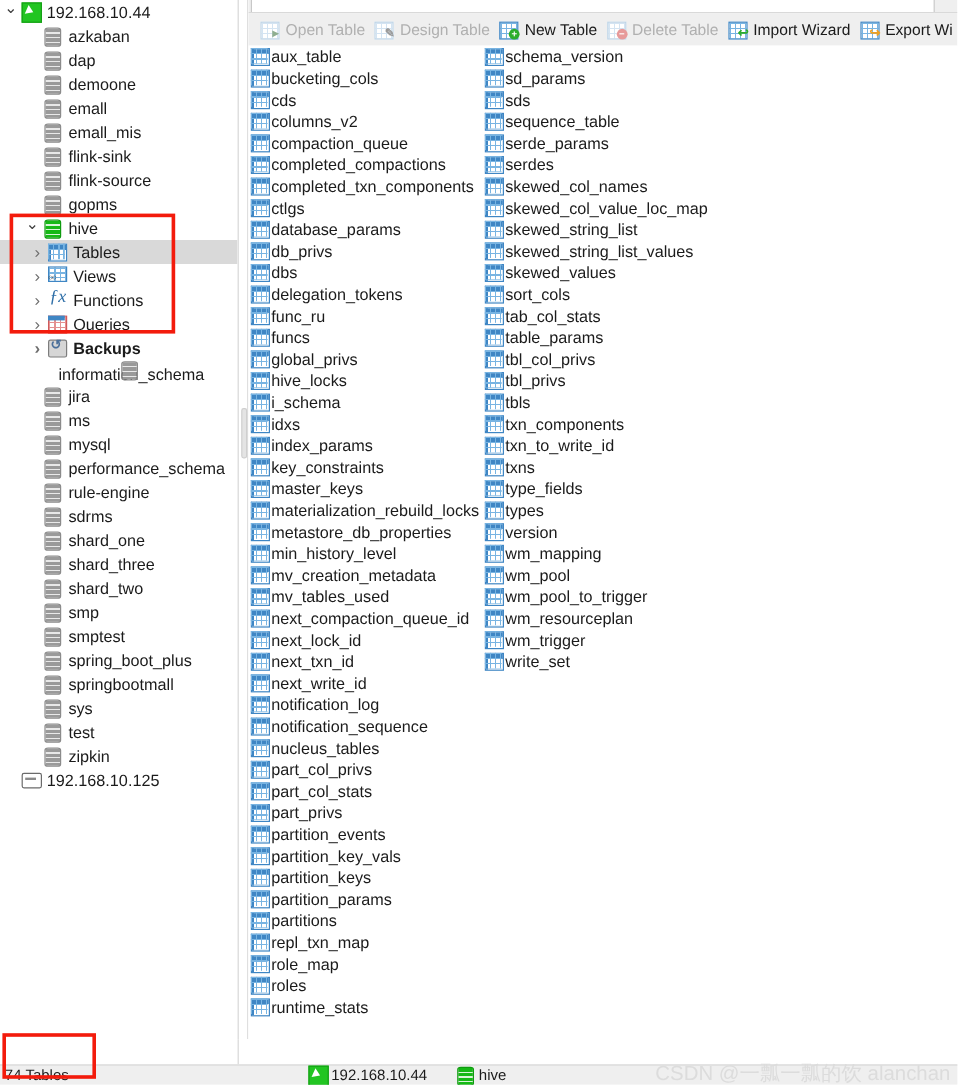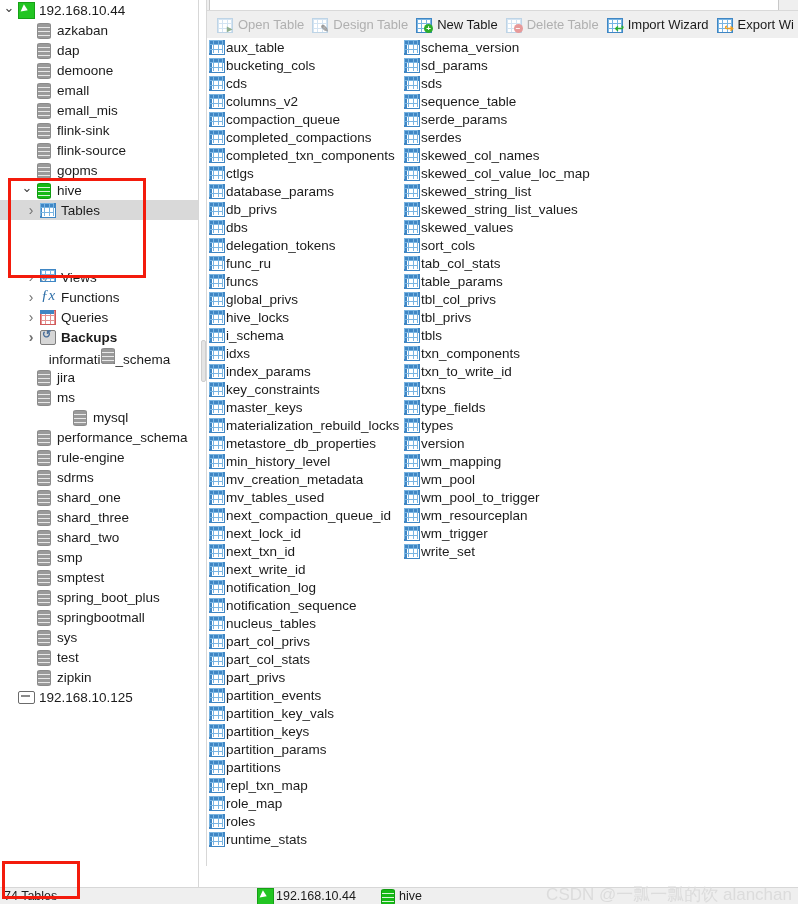--- a/index.html
+++ b/index.html
@@ -370,21 +370,21 @@
       <div class="tree-row" style="padding-left: 20px;">
         <span class="twisty down"></span>
         <span class="ico ico-db-green"></span>
         <span class="label">hive</span>
       </div>
       <div class="tree-row selected" style="padding-left: 24px;">
         <span class="twisty right"></span>
         <span class="ico ico-grid"></span>
         <span class="label">Tables</span>
       </div>
-      <div class="tree-row" style="padding-left: 24px; margin-top: 47px;">
+      <div class="tree-row" style="padding-left: 24px;">
         <span class="twisty right"></span>
         <span class="ico ico-views"></span>
         <span class="label">Views</span>
       </div>
       <div class="tree-row" style="padding-left: 24px;">
         <span class="twisty right"></span>
         <span class="ico ico-fx"></span>
         <span class="label">Functions</span>
       </div>
       <div class="tree-row" style="padding-left: 24px;">
@@ -405,21 +405,21 @@
       <div class="tree-row" style="padding-left: 20px;">
         <span class="spacer14"></span>
         <span class="ico ico-db"></span>
         <span class="label">jira</span>
       </div>
       <div class="tree-row" style="padding-left: 20px;">
         <span class="spacer14"></span>
         <span class="ico ico-db"></span>
         <span class="label">ms</span>
       </div>
-      <div class="tree-row" style="padding-left: 20px; margin-left: 36px;">
+      <div class="tree-row" style="padding-left: 20px;">
         <span class="spacer14"></span>
         <span class="ico ico-db"></span>
         <span class="label">mysql</span>
       </div>
       <div class="tree-row" style="padding-left: 20px;">
         <span class="spacer14"></span>
         <span class="ico ico-db"></span>
         <span class="label">performance_schema</span>
       </div>
       <div class="tree-row" style="padding-left: 20px;">

